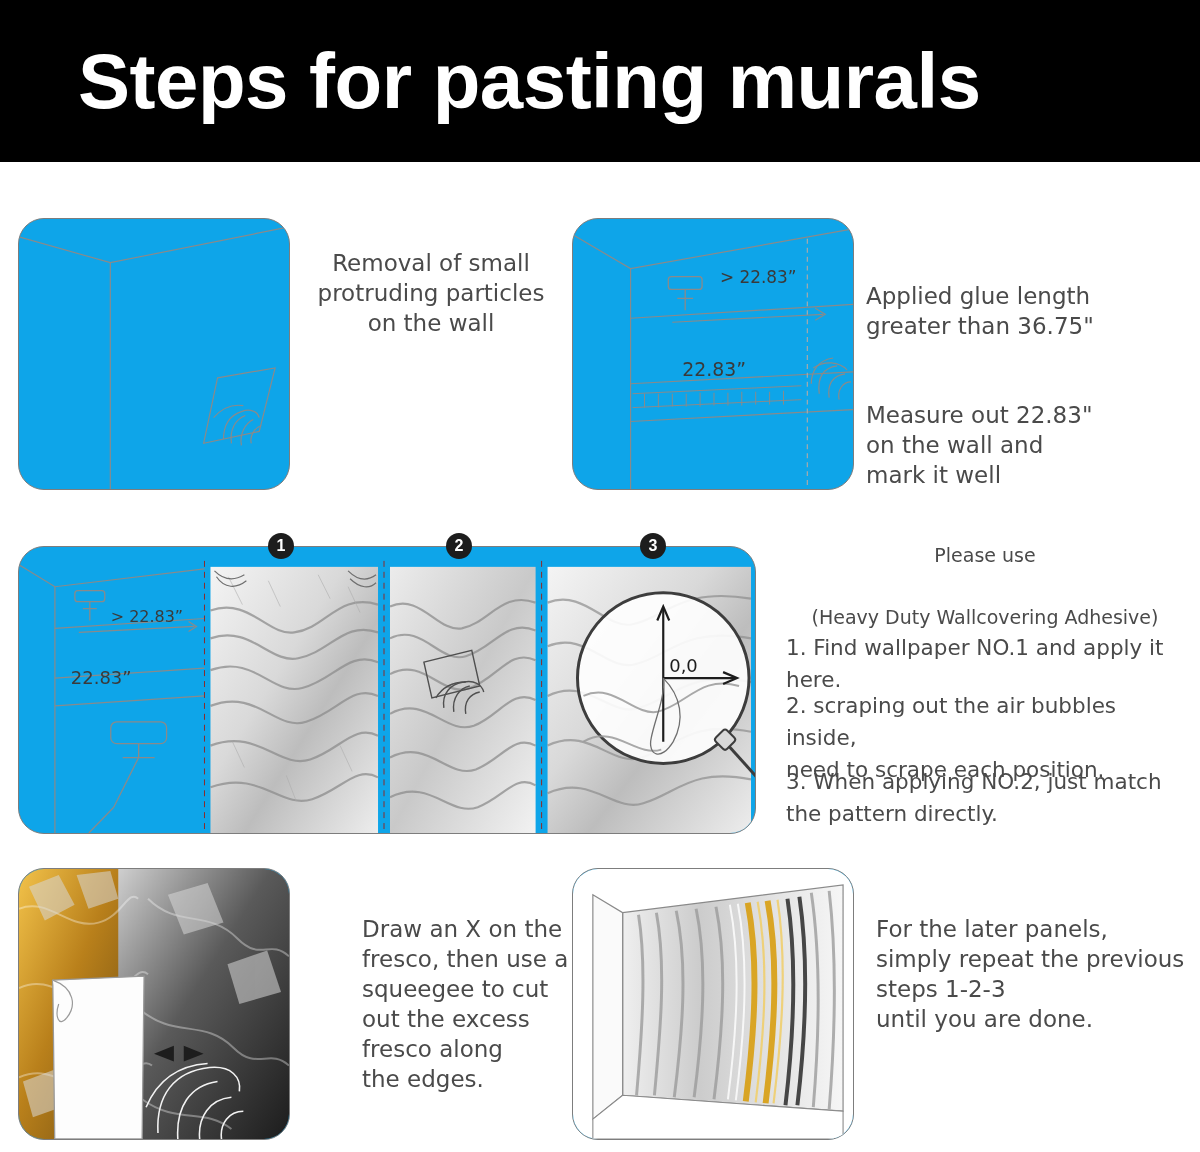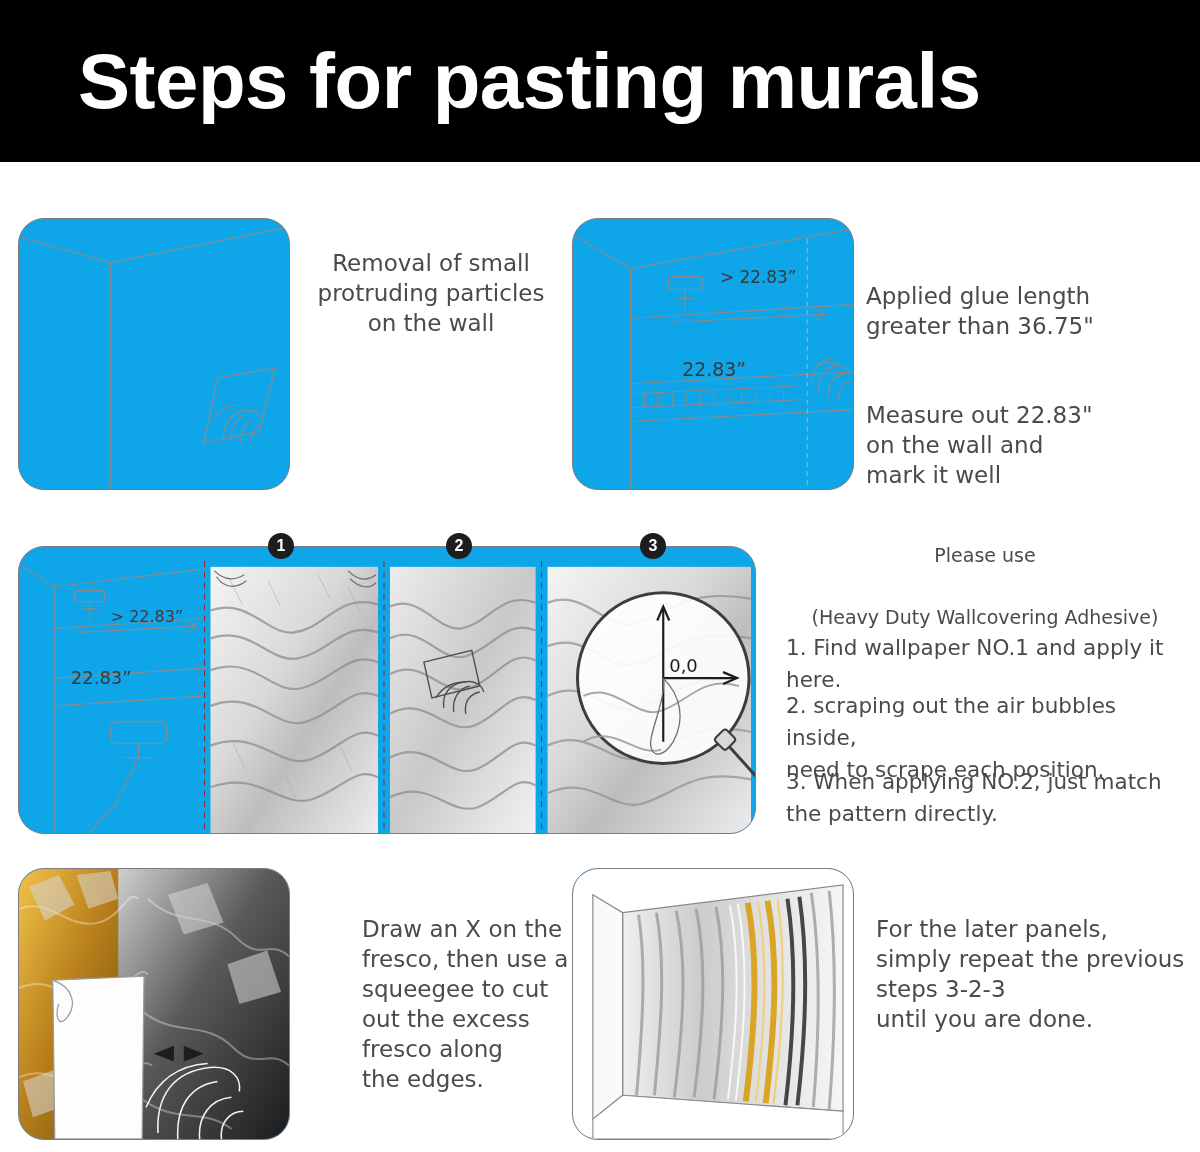--- a/index.html
+++ b/index.html
@@ -382,14 +382,14 @@
       <path d="M228 28 C238 96 234 170 226 238"></path>
     </g>
     <g fill="none" stroke="#ffffff" stroke-width="2" opacity="0.8">
       <path d="M158 36 C170 98 164 170 156 232"></path>
       <path d="M166 35 C178 98 172 170 164 233"></path>
     </g>
   </svg>
 </div>
 <div class="note" style="left:876px;top:914px;width:320px;white-space:pre-line;">For the later panels,
 simply repeat the previous
-steps 3-2-3
+steps 1-2-3
 until you are done.</div>
 
 </body></html>

